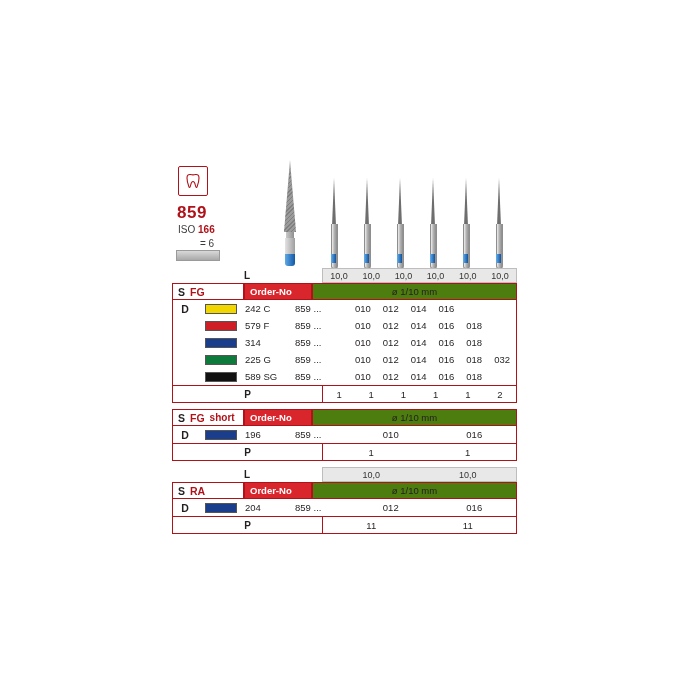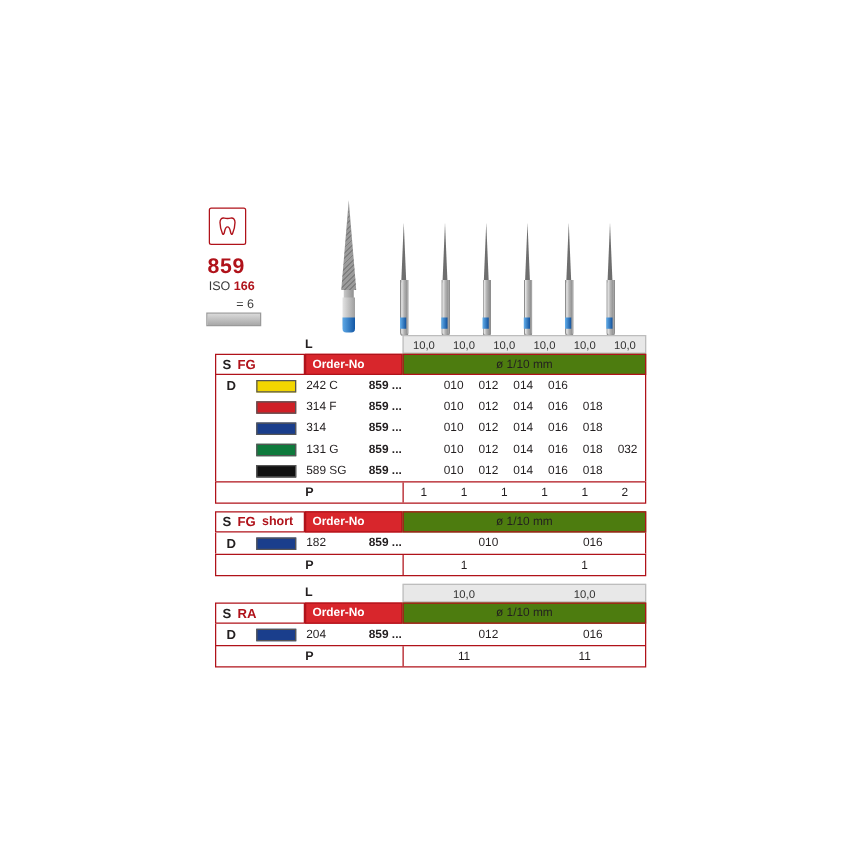--- a/index.html
+++ b/index.html
@@ -7,21 +7,21 @@
     width:690px;height:690px;
     background:#ffffff;
     font-family:"Liberation Sans", sans-serif;
     color:#231f20;
     position:relative;
     overflow:hidden;
   }
   .sheet{position:absolute;left:0;top:0;width:690px;height:690px;}
 
   
-  .topblock{position:absolute;left:161px;top:160px;width:345px;height:110px;}
+  .topblock{position:absolute;left:172px;top:160px;width:345px;height:110px;}
 
   .toothbox{
     position:absolute;left:6px;top:6px;width:28px;height:28px;
     border:1px solid #b0121a;border-radius:2px;background:#fff;
     display:flex;align-items:center;justify-content:center;
   }
   .code{
     position:absolute;left:5px;top:43px;
     font-size:17px;font-weight:bold;color:#b0121a;letter-spacing:.5px;
   }
@@ -101,21 +101,21 @@
   .lrow .right .sz{font-size:9px;color:#333;border:none;}
 
   .srow{height:17px;}
   .srow .scell{
     width:72px;border:1px solid #b0121a;background:#fff;
     display:flex;align-items:center;gap:5px;padding-left:5px;box-sizing:border-box;
     font-weight:bold;font-size:10.5px;color:#b0121a;
   }
   .srow .scell .sletter{color:#231f20;}
   .srow .ordno{
-    width:78px;background:#d8262c;color:#fff;border:1px solid #b0121a;
+    width:68px;background:#d8262c;color:#fff;border:1px solid #b0121a;
     display:flex;align-items:center;padding-left:5px;box-sizing:border-box;
     font-size:9.5px;font-weight:bold;
   }
   .srow .omm{
     flex:1;border:1px solid #b0121a;background:#4d7c0f;
     display:flex;align-items:center;justify-content:center;font-size:9.5px;
   }
 
   .drow{height:17px;}
   .drow .dcell{
@@ -125,21 +125,21 @@
   }
   .drow .colorchip{
     width:48px;display:flex;align-items:center;justify-content:center;
     box-sizing:border-box;
   }
   .chip{width:30px;height:8px;border:1px solid #555;}
   .drow .name{
     width:50px;font-size:9.5px;display:flex;align-items:center;
   }
   .drow .ordcode{
-    width:54px;font-size:9.5px;display:flex;align-items:center;font-weight:bold;
+    width:54px;font-size:9.5px;display:flex;align-items:center;
   }
   .drow .vals{flex:1;display:flex;}
   .drow .vals .sz{font-size:9.5px;}
 
   .dblock{border-left:1px solid #b0121a;border-right:1px solid #b0121a;}
   .dblock .drow .dcell{border-left:none;}
 
   .prow{height:16px;border:1px solid #b0121a;background:#fff;display:flex;}
   .prow .p{
     width:150px;text-align:center;font-weight:bold;font-size:10px;
@@ -256,21 +256,21 @@
           <div class="sz"></div>
           <div class="sz"></div>
         </div>
       </div>
 
       <div class="row drow">
         <div class="dcell"></div>
         <div class="colorchip">
             <span class="chip" style="background:#cf1f26"></span>
           </div>
-        <div class="name">314 F</div>
+        <div class="name">579 F</div>
         <div class="ordcode">859 ...</div>
         <div class="vals">
           <div class="sz">010</div>
           <div class="sz">012</div>
           <div class="sz">014</div>
           <div class="sz">016</div>
           <div class="sz">018</div>
           <div class="sz"></div>
         </div>
       </div>
@@ -290,21 +290,21 @@
           <div class="sz">018</div>
           <div class="sz"></div>
         </div>
       </div>
 
       <div class="row drow">
         <div class="dcell"></div>
         <div class="colorchip">
             <span class="chip" style="background:#0e7a3c"></span>
           </div>
-        <div class="name">131 G</div>
+        <div class="name">225 G</div>
         <div class="ordcode">859 ...</div>
         <div class="vals">
           <div class="sz">010</div>
           <div class="sz">012</div>
           <div class="sz">014</div>
           <div class="sz">016</div>
           <div class="sz">018</div>
           <div class="sz">032</div>
         </div>
       </div>
@@ -350,21 +350,21 @@
       <div class="ordno">Order-No</div>
       <div class="omm">ø 1/10 mm</div>
     </div>
 
     <div class="dblock">
       <div class="row drow">
         <div class="dcell">D</div>
         <div class="colorchip">
             <span class="chip" style="background:#1a3e8c"></span>
           </div>
-        <div class="name">182</div>
+        <div class="name">196</div>
         <div class="ordcode">859 ...</div>
         <div class="vals">
           <div class="sz">010</div>
           <div class="sz">016</div>
         </div>
       </div>
     </div>
 
     <div class="prow">
       <div class="p">P</div>

